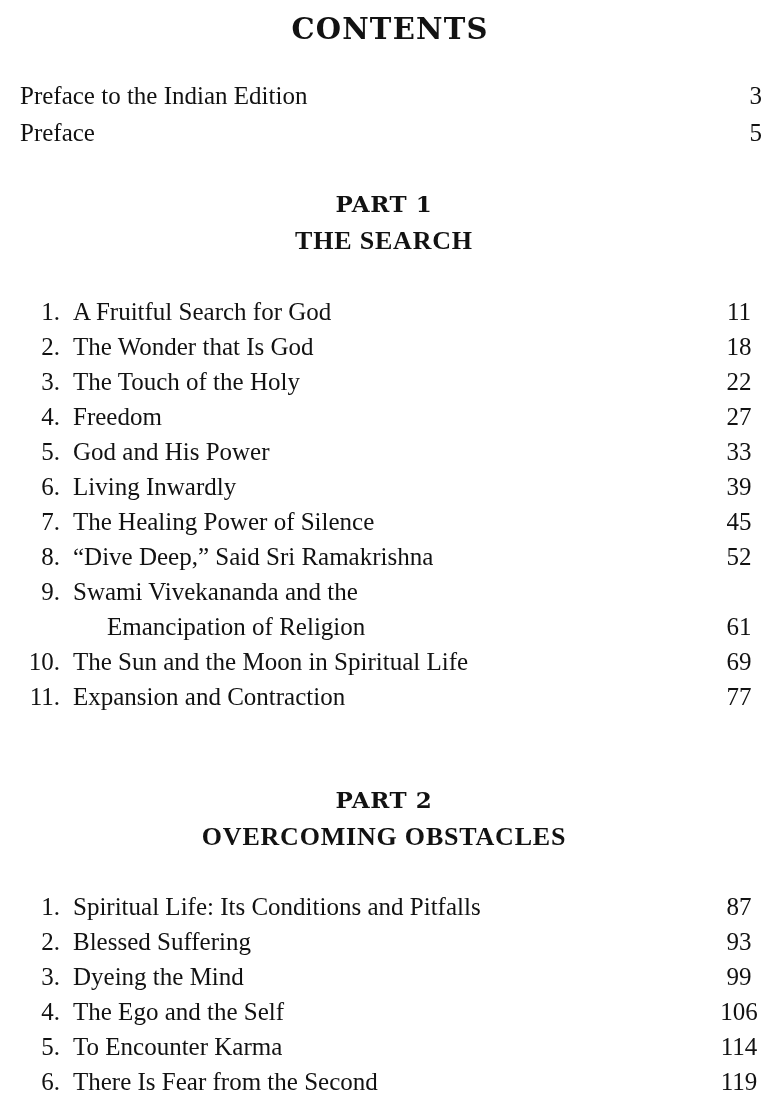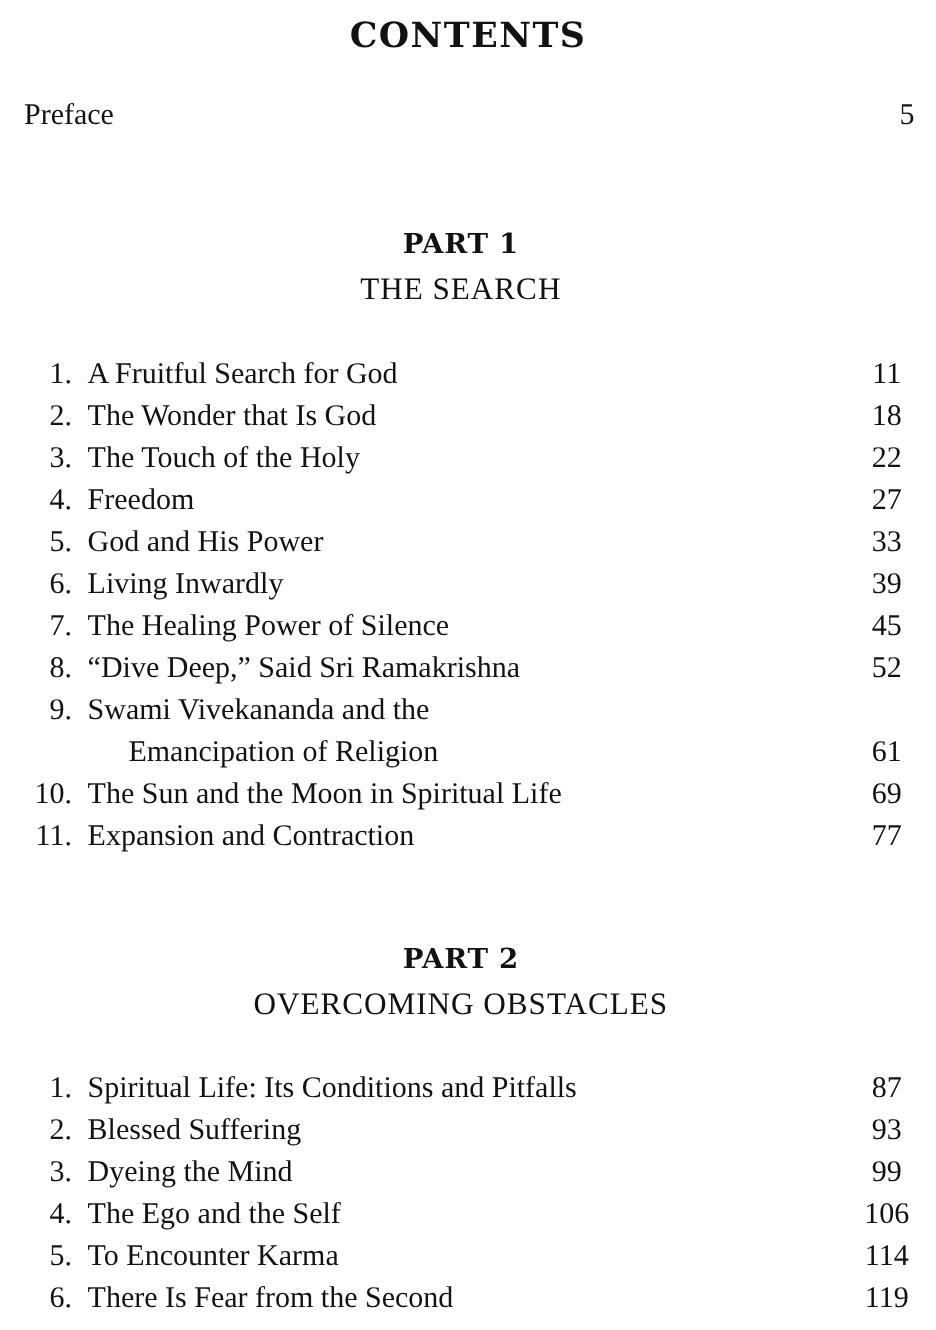--- a/index.html
+++ b/index.html
@@ -71,21 +71,21 @@
   }
   .part-label {
     font-size: 23px;
     font-weight: bold;
     letter-spacing: 0.6px;
     font-family: "DejaVu Serif", "Liberation Serif", serif;
     line-height: 1.0;
   }
   .part-subtitle {
     font-size: 26px;
-    font-weight: normal;
+    font-weight: bold;
     letter-spacing: 0.8px;
     line-height: 1.0;
     margin-top: 13px;
   }
 
   
   .toc-list {
     position: absolute;
     left: 0;
     width: 780px;
@@ -121,20 +121,24 @@
 </style>
 </head>
 <body>
 
 <div class="page">
 
   <div class="contents-title">CONTENTS</div>
 
   <div class="front-matter">
     <div class="fm-row">
+      <span class="fm-label">Preface to the Indian Edition</span>
+      <span class="fm-page">3</span>
+    </div>
+    <div class="fm-row">
       <span class="fm-label">Preface</span>
       <span class="fm-page">5</span>
     </div>
   </div>
 
   <div class="part-head" style="top:192px;">
     <div class="part-label">PART 1</div>
     <div class="part-subtitle">THE SEARCH</div>
   </div>
 

